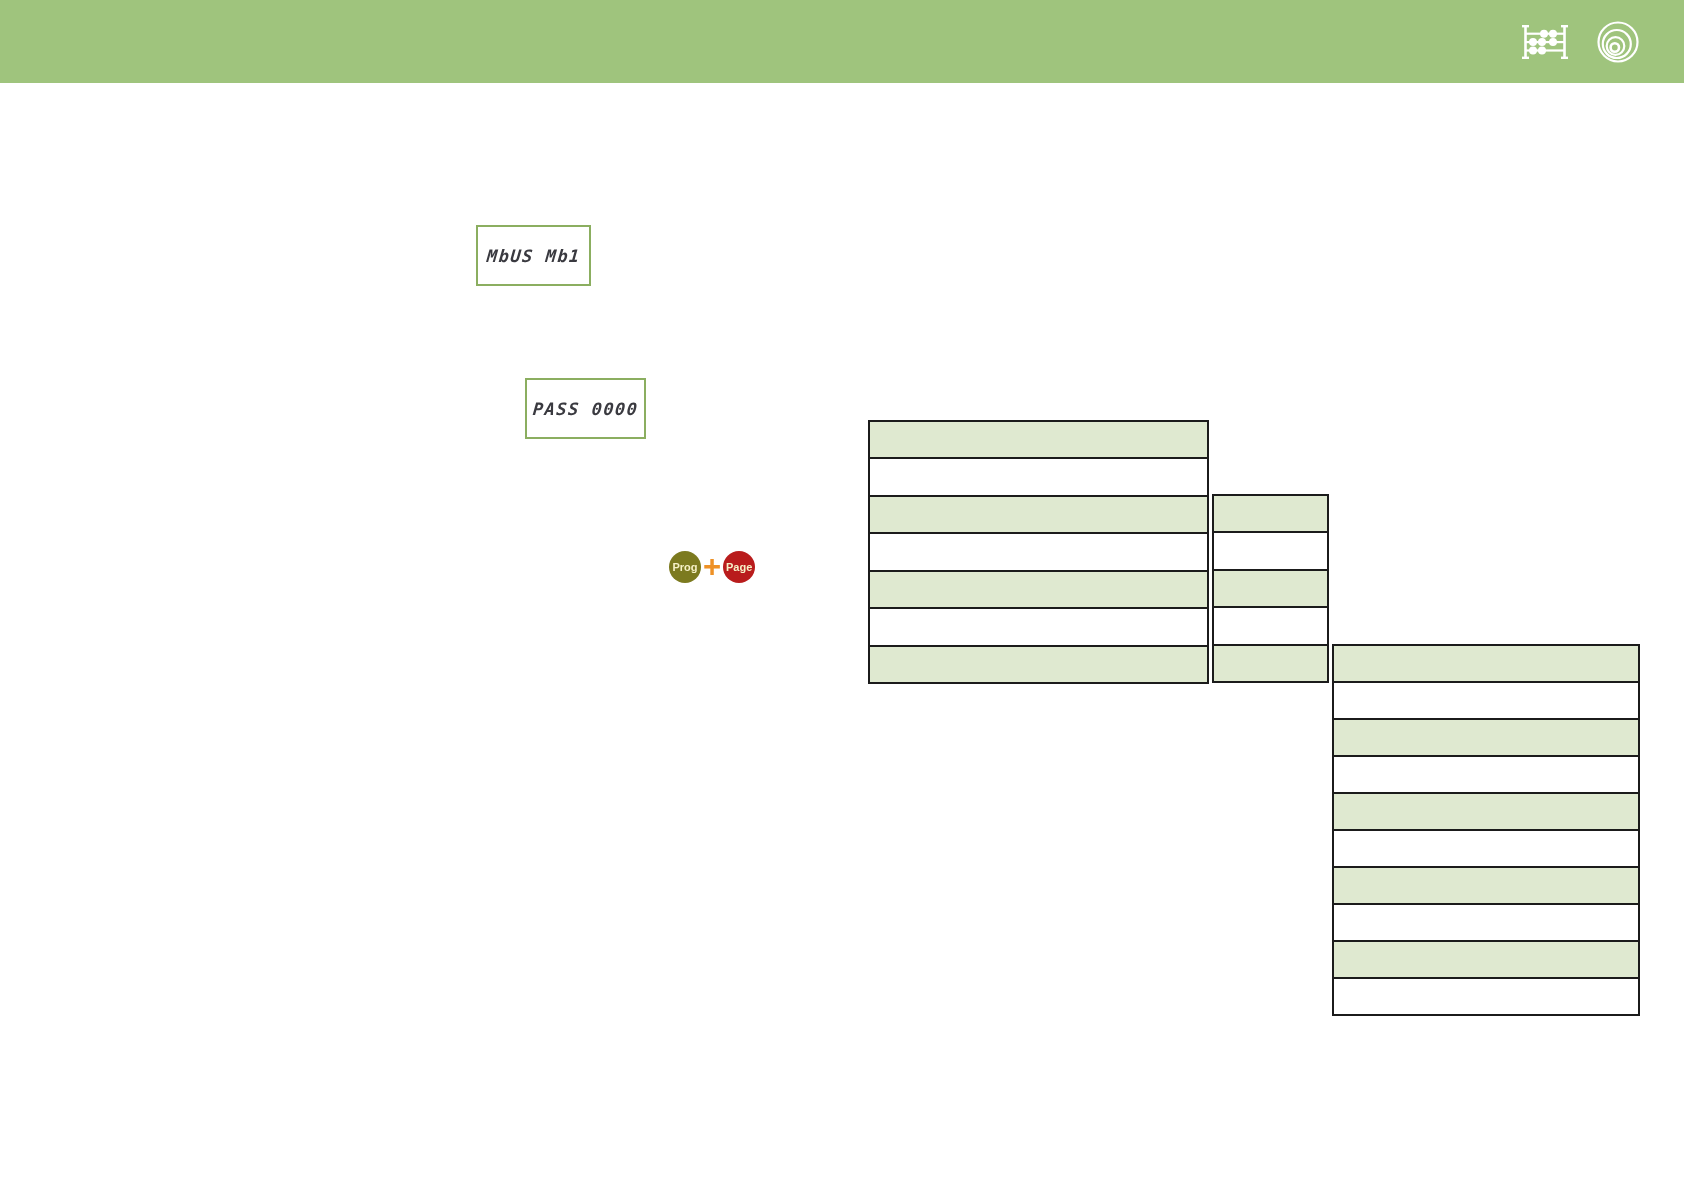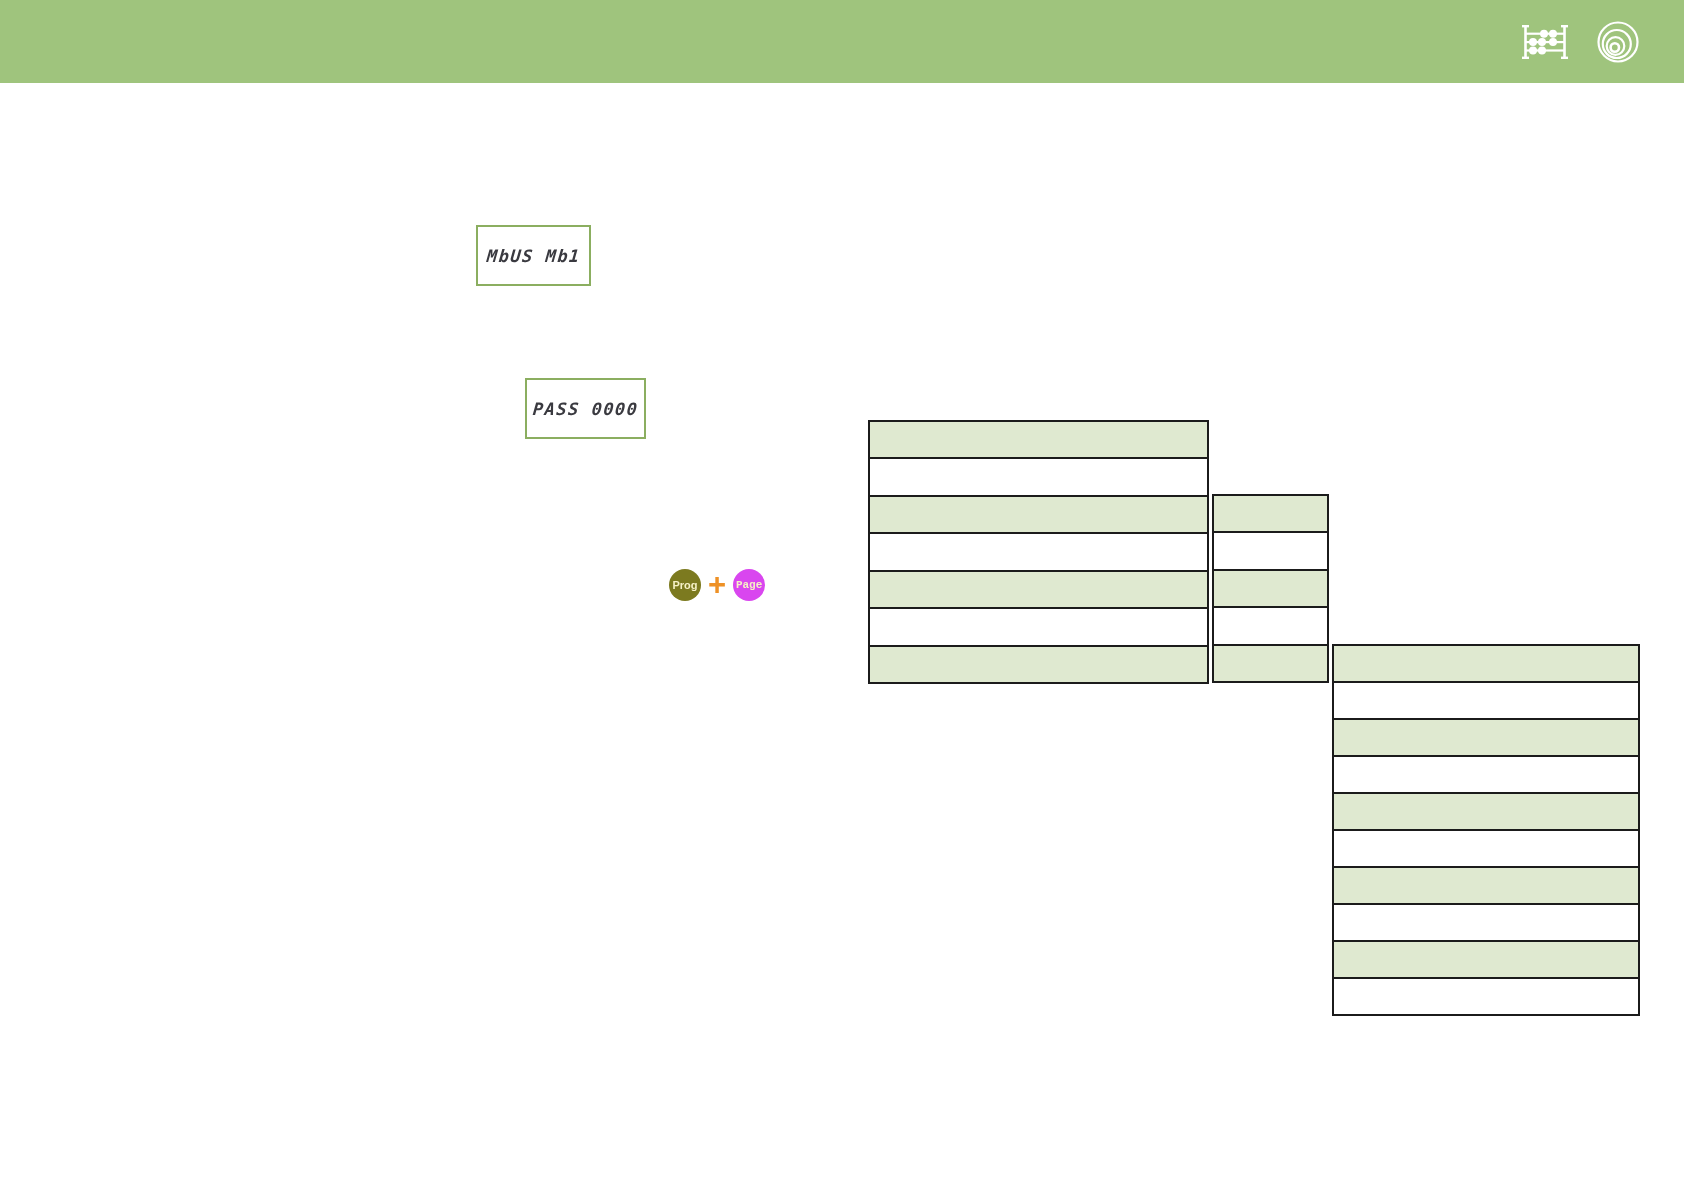--- a/index.html
+++ b/index.html
@@ -24,21 +24,21 @@
   }
   .lcd-box.lcd-1{left:476px;top:225px;width:115px;height:61px;}
   .lcd-box.lcd-2{left:525px;top:378px;width:121px;height:61px;}
   .lcd-text{
     font-family:"DejaVu Sans Mono",monospace;font-style:italic;font-weight:600;
     font-size:17px;color:#3a3a40;letter-spacing:1.5px;transform:skewX(-5deg);
     white-space:pre;
   }
   
   .btn-combo{
-    position:absolute;left:669px;top:551px;display:flex;align-items:center;gap:5px;margin-top:18px;
+    position:absolute;left:669px;top:551px;display:flex;align-items:center;
   }
   .round-btn{
     width:32px;height:32px;border-radius:50%;
     display:flex;align-items:center;justify-content:center;
     font-size:11px;font-weight:bold;box-sizing:border-box;
   }
   .plus-sep{
     font-size:31px;font-weight:900;line-height:1;margin:0 2px;
     font-family:"Liberation Sans",sans-serif;transform:translateY(-1px);
   }
@@ -97,21 +97,21 @@
 
 <div class="lcd-box lcd-2" style="border-color: rgb(139, 174, 96);">
   <span class="lcd-text" style="color: rgb(58, 58, 64);">PASS 0000</span>
 </div>
 
 <div class="btn-combo">
   <div class="round-btn" style="background: rgb(124, 122, 31); color: rgb(246, 241, 198);">
     <span>Prog</span>
   </div>
   <span class="plus-sep" style="color: rgb(238, 145, 38);">+</span>
-  <div class="round-btn" style="background: #d946ef; color: rgb(246, 241, 198); font-family: Liberation Mono, monospace;">
+  <div class="round-btn" style="background: #b91c1c; color: rgb(246, 241, 198);">
     <span>Page</span>
   </div>
 </div>
 
 <div class="menu-table t1" style="border-color: rgb(27, 27, 27);">
     <div class="menu-row" style="background: rgb(223, 233, 208); border-bottom-color: rgb(27, 27, 27);"></div>
     <div class="menu-row" style="background: rgb(255, 255, 255); border-bottom-color: rgb(27, 27, 27);"></div>
     <div class="menu-row" style="background: rgb(223, 233, 208); border-bottom-color: rgb(27, 27, 27);"></div>
     <div class="menu-row" style="background: rgb(255, 255, 255); border-bottom-color: rgb(27, 27, 27);"></div>
     <div class="menu-row" style="background: rgb(223, 233, 208); border-bottom-color: rgb(27, 27, 27);"></div>

